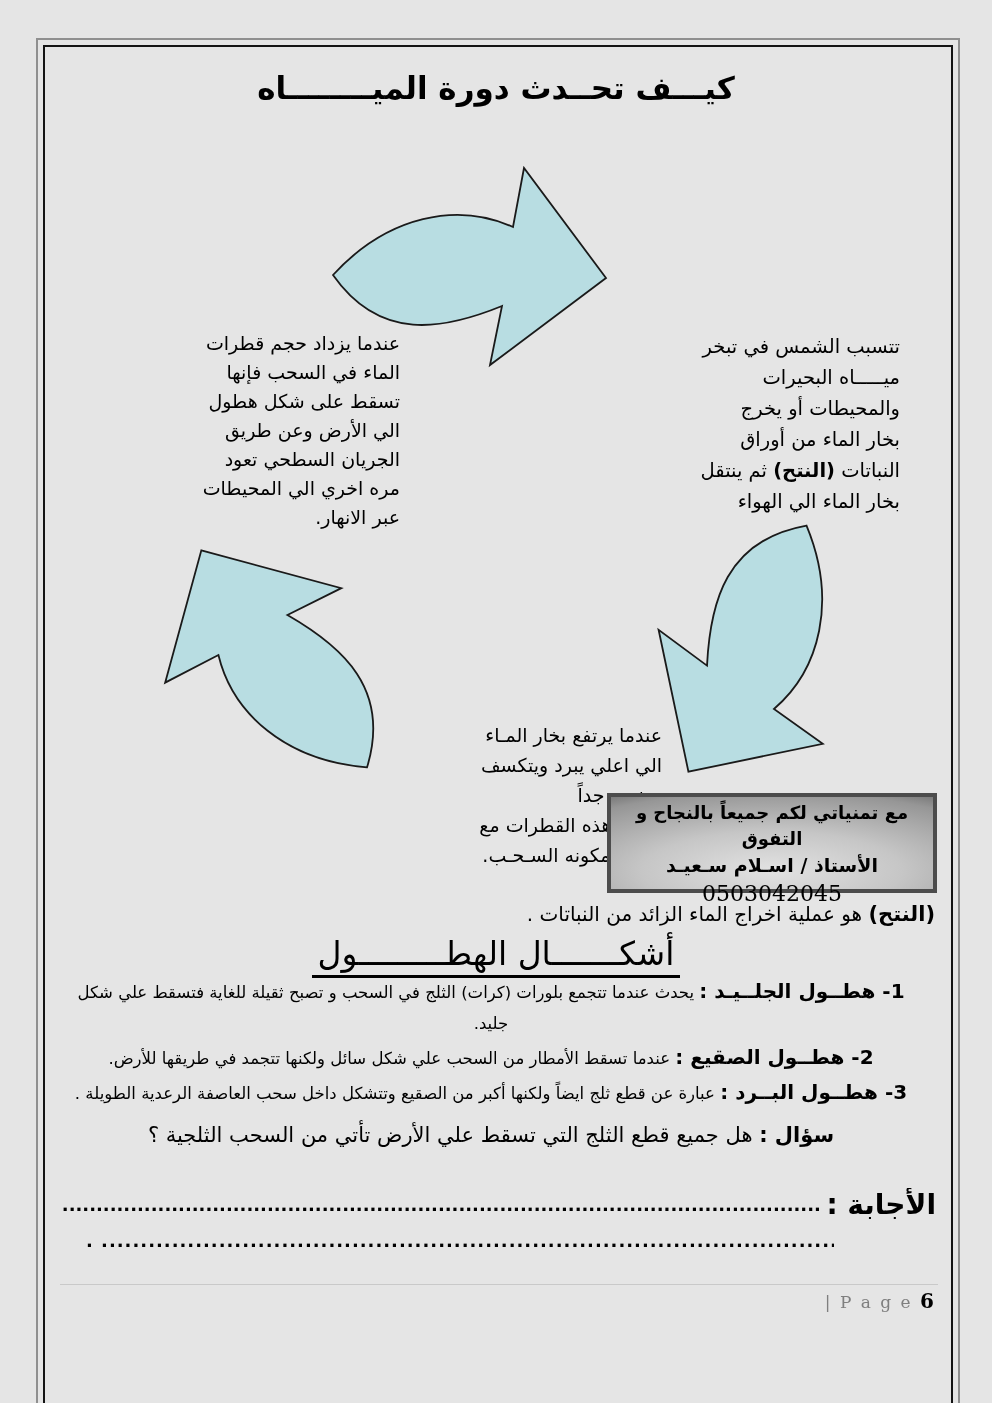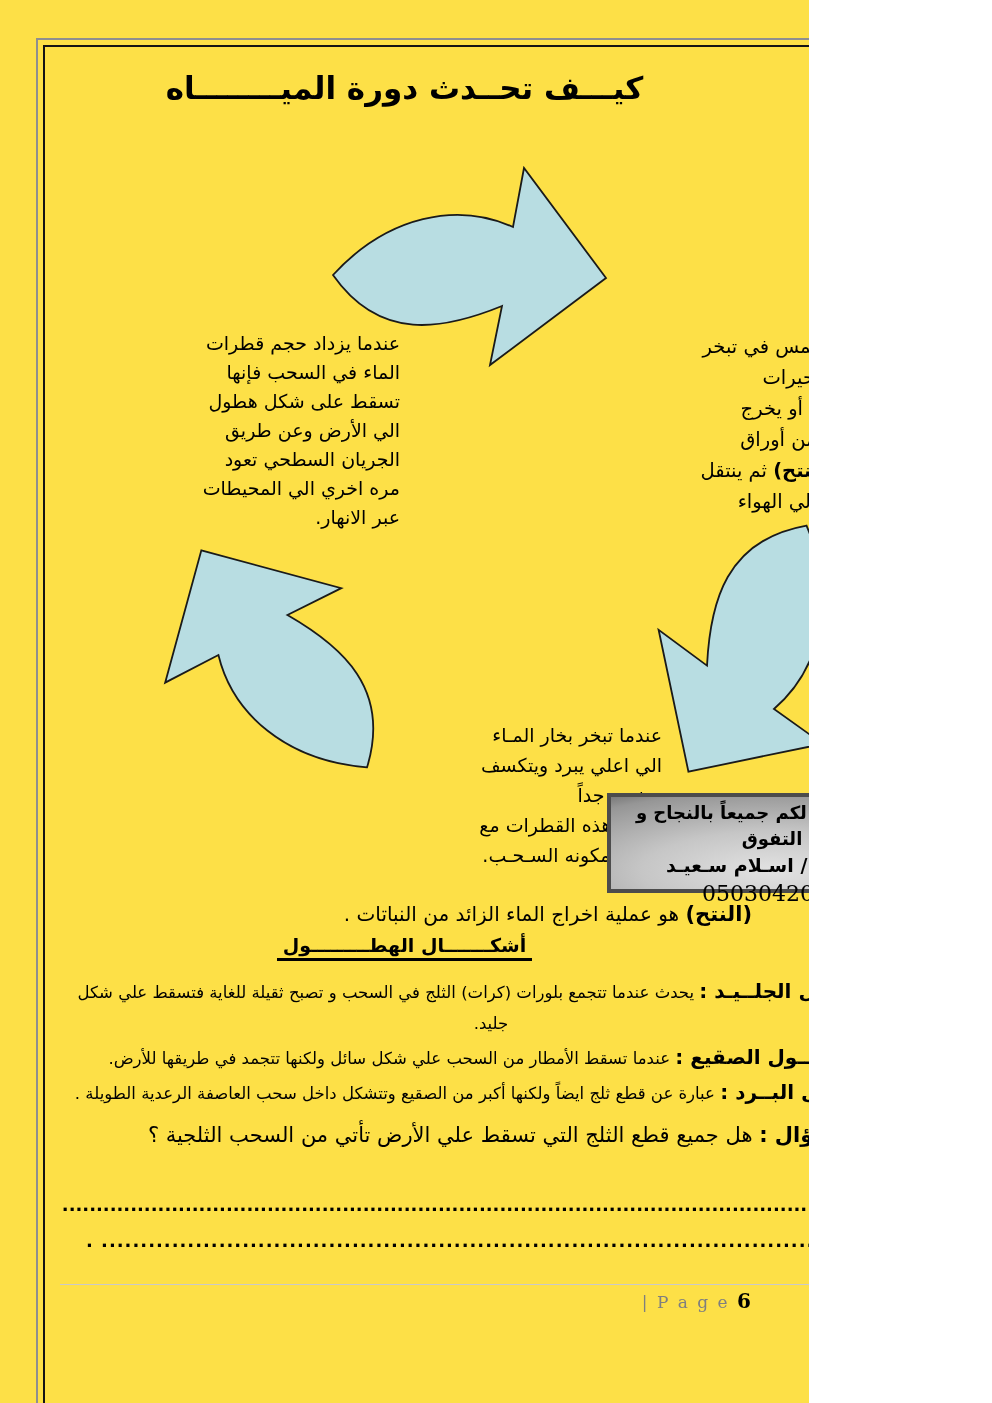--- a/index.html
+++ b/index.html
@@ -1,17 +1,17 @@
 <!DOCTYPE html>
 <html lang="ar"><head>
 <meta charset="utf-8">
 <style>
   html,body { margin:0; padding:0; background:#fff; }
   .page {
-    position:relative; width:809px; height:1403px; background:#fde047;
+    position:relative; width:992px; height:1403px; background:#e5e5e5;
     overflow:hidden; font-family:"DejaVu Sans", sans-serif; color:#000;
   }
   
   .frame-outer {
     position:absolute; left:36px; top:38px; width:920px; height:1365px;
     border-top:2px solid #8f8f8f; border-left:2px solid #8f8f8f; border-right:2px solid #8f8f8f;
   }
   .frame-inner {
     position:absolute; left:43px; top:45px; width:906px; height:1358px;
     border-top:2px solid #141414; border-left:2px solid #141414; border-right:2px solid #141414;
@@ -36,21 +36,21 @@
   .teacher-box .l2 { font-size:19px; font-weight:bold; line-height:27px; }
   .teacher-box .l3 { font-size:22px; line-height:30px; font-family:"DejaVu Serif", serif; }
   .natah-line {
     position:absolute; right:57px; top:902px; direction:rtl; white-space:nowrap; font-size:20px;
   }
   .natah-line b { font-size:21px; }
   .section-heading {
     position:absolute; top:934px; left:0; width:100%; text-align:center; direction:rtl;
   }
   .section-heading span {
-    display:inline-block; font-size:19px; font-weight:bold;
+    display:inline-block; font-size:33px; font-weight:normal;
     border-bottom:3px solid #000; padding:0 6px 2px 6px;
   }
   .list-area {
     position:absolute; left:62px; top:976px; width:874px;
     direction:rtl; text-align:center; font-size:16.5px; line-height:31px;
   }
   .list-area p { margin:0 16px 3px 0; }
   .list-area .lead { font-weight:bold; font-size:20px; }
   .q-line { margin-top:8px !important; font-size:21px; line-height:36px; }
   .q-line .lead { font-size:21px; }
@@ -109,21 +109,21 @@
     <div class="ln">عندما يزداد حجم قطرات</div>
     <div class="ln">الماء في السحب فإنها</div>
     <div class="ln">تسقط على شكل هطول</div>
     <div class="ln">الي الأرض وعن طريق</div>
     <div class="ln">الجريان السطحي تعود</div>
     <div class="ln">مره اخري الي المحيطات</div>
     <div class="ln">عبر الانهار.</div>
   </div>
 
   <div class="txt-block blk-mid">
-    <div class="ln">عندما تبخر بخار المـاء</div>
+    <div class="ln">عندما يرتفع بخار المـاء</div>
     <div class="ln">الي اعلي يبرد ويتكسف</div>
     <div class="ln">صغيره جداً</div>
     <div class="ln">تتجمع هذه القطرات مع</div>
     <div class="ln">بعضها مكونه السـحـب.</div>
   </div>
 
   <div class="teacher-box">
     <div class="l1">مع تمنياتي لكم جميعاً بالنجاح و التفوق</div>
     <div class="l2">الأستاذ / اسـلام سـعيـد</div>
     <div class="l3">0503042045</div>

